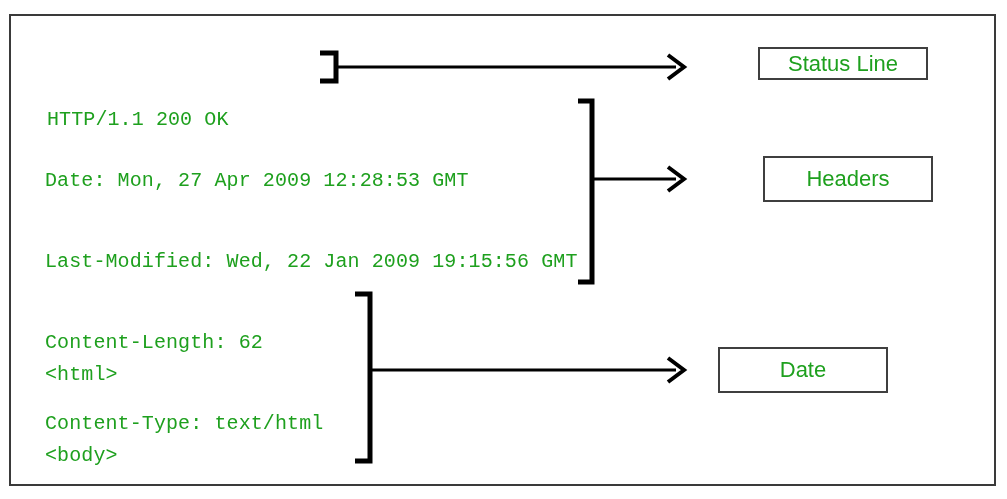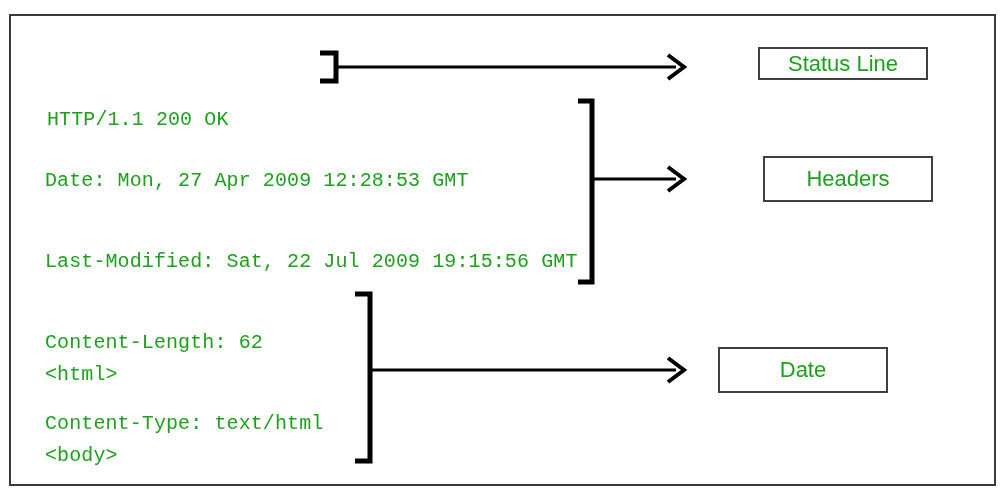--- a/index.html
+++ b/index.html
@@ -105,21 +105,21 @@
       <polyline points="668,358 684,370 668,382" fill="none" stroke="#000000" stroke-width="4" stroke-linecap="butt" stroke-linejoin="miter"></polyline>
     </g>
   </svg>
 
   <div class="code-block" id="status-line-block">
     <span class="code-line">HTTP/1.1 200 OK</span>
   </div>
 
   <div class="code-block" id="headers-block">
     <span class="code-line">Date: Mon, 27 Apr 2009 12:28:53 GMT</span>
-    <span class="code-line">Last-Modified: Sat, 22 Jul 2009 19:15:56 GMT</span>
+    <span class="code-line">Last-Modified: Wed, 22 Jan 2009 19:15:56 GMT</span>
     <span class="code-line">Content-Length: 62</span>
     <span class="code-line">Content-Type: text/html</span>
     
   </div>
 
   <div class="code-block" id="body-block">
     <span class="code-line">&lt;html&gt;</span>
     <span class="code-line">&lt;body&gt;</span>
     
     

